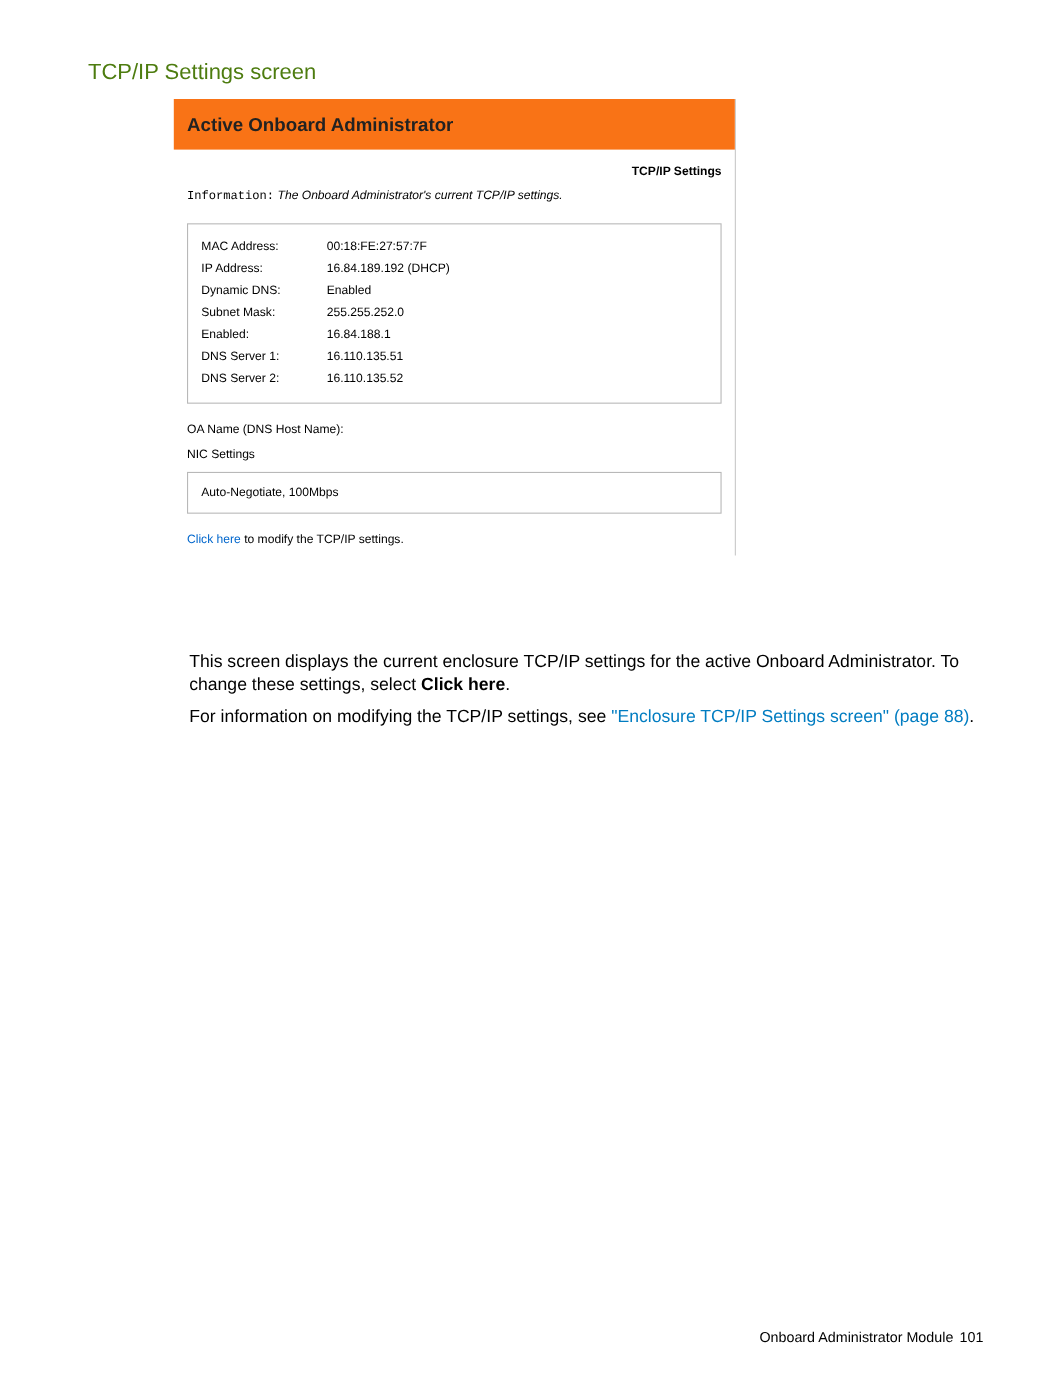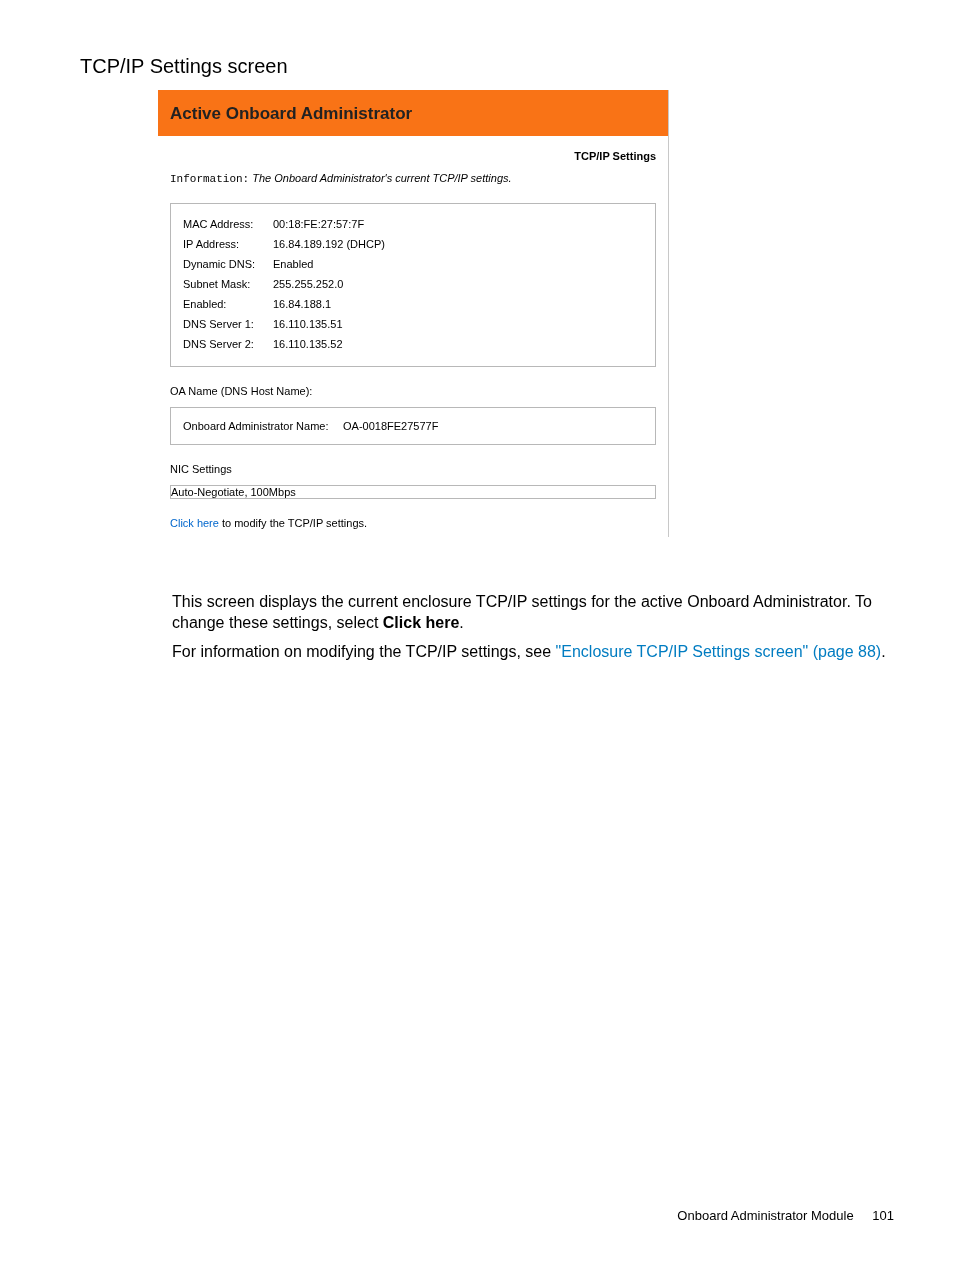--- a/index.html
+++ b/index.html
@@ -17,21 +17,21 @@
     position: relative;
     width: 954px;
     height: 1271px;
   }
   .section-heading {
     position: absolute;
     left: 80px;
     top: 55px;
     font-family: "Futura", "Century Gothic", Arial, sans-serif;
     font-size: 20px;
-    color: #000000;
+    color: #4d7c0f;
     font-weight: normal;
   }
   .screenshot {
     position: absolute;
     left: 158px;
     top: 90px;
     width: 510px;
     border-right: 1px solid #c8c8c8;
     font-family: Arial, sans-serif;
     font-size: 11px;
@@ -67,40 +67,42 @@
   }
   .settings-box {
     border: 1px solid #b8b8b8;
     padding: 10px 12px 12px 12px;
     margin-bottom: 18px;
   }
   .settings-row {
     display: flex;
     font-size: 11px;
     line-height: 20px;
+    gap: 24px;
   }
   .settings-row .k {
     width: 90px;
   }
   .subhead {
     font-size: 11px;
     margin-bottom: 10px;
   }
   .oa-box {
     border: 1px solid #b8b8b8;
     padding: 12px;
     margin-bottom: 18px;
   }
   .oa-box .row {
     display: flex;
     font-size: 11px;
   }
   .oa-box .row .k { width: 160px; }
   .nic-box {
     border: 1px solid #b8b8b8;
+    padding: 12px;
     margin-bottom: 18px;
     font-size: 11px;
   }
   .click-line {
     font-size: 11px;
   }
   .click-line .lnk { color: #0066cc; }
   .narrative {
     position: absolute;
     left: 158px;
@@ -117,21 +119,21 @@
   .narrative .bold { font-weight: bold; }
   .narrative .ref { color: #007cc1; }
   .footer {
     position: absolute;
     right: 60px;
     bottom: 48px;
     font-family: "Futura", "Century Gothic", Arial, sans-serif;
     font-size: 13px;
     color: #000;
   }
-  .footer .pg { margin-left: 15px; }
+  .footer .pg { margin-left: 2px; }
 </style>
 </head>
 <body>
 
 <div class="page">
 
   <div class="section-heading">TCP/IP Settings screen</div>
 
   <div class="screenshot">
     <div class="titlebar">Active Onboard Administrator</div>
@@ -170,26 +172,20 @@
           <div class="k">DNS Server 1:</div>
           <div>16.110.135.51</div>
         </div>
         <div class="settings-row">
           <div class="k">DNS Server 2:</div>
           <div>16.110.135.52</div>
         </div>
       </div>
 
       <div class="subhead">OA Name  (DNS Host Name):</div>
-      <div class="oa-box">
-        <div class="row">
-          <div class="k">Onboard Administrator Name:</div>
-          <div>OA-0018FE27577F</div>
-        </div>
-      </div>
 
       <div class="subhead">NIC Settings</div>
       <div class="nic-box">Auto-Negotiate, 100Mbps</div>
 
       <div class="click-line">
         <span class="lnk">Click here</span><span> to modify the TCP/IP settings.</span>
       </div>
 
     </div>
   </div>

